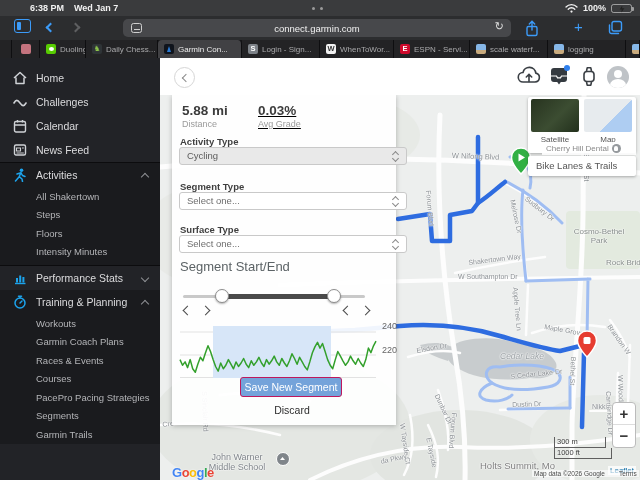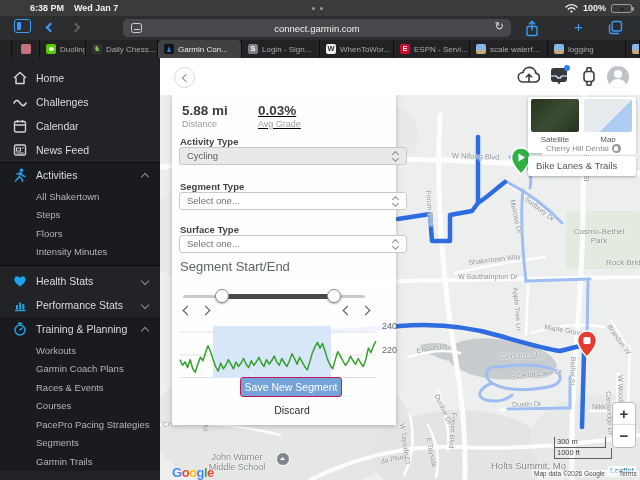--- a/index.html
+++ b/index.html
@@ -298,21 +298,21 @@
     <span class="mlbl" style="left:452px;top:228px;transform:rotate(55deg);">Brandon W</span>
     <span class="mlbl" style="left:340px;top:256px;font-size:8.5px;font-style:italic;color:#9aa0a4;">Cedar Lake</span>
     <span class="mlbl" style="left:350px;top:278px;transform:rotate(-6deg);">S Cedar Lake Dr</span>
     <span class="mlbl" style="left:352px;top:306px;transform:rotate(-2deg);">Dustin Dr</span>
     <span class="mlbl" style="left:256px;top:252px;transform:rotate(-10deg);">Elsdon Dr</span>
     <span class="mlbl" style="left:432px;top:308px;">Nikki</span>
     <span class="mlbl" style="left:452px;top:296px;transform:rotate(87deg);">Carrieridge Dr</span>
     <span class="mlbl" style="left:280px;top:298px;transform:rotate(65deg);">Dunbar Dr</span>
     <span class="mlbl" style="left:272px;top:342px;transform:rotate(78deg);">E Tayside</span>
     <span class="mlbl" style="left:246px;top:328px;transform:rotate(82deg);">W Tayside Ct</span>
-    <span class="mlbl" style="left:331px;top:365px;font-size:9.5px;color:#7d7d7d;">Holts Summit, Mo</span>
+    <span class="mlbl" style="left:320px;top:365px;font-size:9.5px;color:#7d7d7d;">Holts Summit, Mo</span>
     <span class="mlbl" style="left:40px;top:357px;width:74px;white-space:normal;text-align:center;font-size:9px;color:#7d8388;">John Warner Middle School</span>
     <span class="mlbl" style="left:2px;top:326px;transform:rotate(-8deg);">Cre</span>
     <span class="mlbl" style="left:220px;top:363px;transform:rotate(-12deg);">da Pkwy</span>
     <span class="mlbl" style="left:396px;top:10px;transform:rotate(28deg);">her Dr</span>
     <span class="mlbl" style="left:464px;top:280px;transform:rotate(88deg);">W Woods St</span>
     <span class="mlbl" style="left:48px;top:296px;transform:rotate(88deg);">S Sinclair Rd</span>
     <span class="school-ico"></span>
 
     
     <svg class="marker" style="left:350px;top:52px;" viewBox="0 0 22 28">
@@ -424,27 +424,20 @@
         </div>
       <div class="nav-sub">
           <span>Floors</span>
         </div>
       <div class="nav-sub">
           <span>Intensity Minutes</span>
         </div>
       <div style="height:4px;"></div>
     </div>
     <div class="nav-div"></div>
-    <div class="nav-row" style="margin-top:3px;">
-      <svg class="nicon" viewBox="0 0 14 14">
-          <path d="M7,12.5 C2,9 1,6.5 1.5,4.5 C2,2.5 4.5,1.5 6,3 L7,4 L8,3 C9.5,1.5 12,2.5 12.5,4.5 C13,6.5 12,9 7,12.5 Z" fill="#1ca3ec"></path>
-        </svg>
-      <span>Health Stats</span>
-      <span class="nav-chev down"></span>
-    </div>
     <div class="nav-row">
       <svg class="nicon" viewBox="0 0 14 14">
           <path d="M2,12.5 H12.5" stroke="#1ca3ec" stroke-width="1.4"></path>
           <rect x="3" y="7" width="2" height="4.5" fill="#1ca3ec"></rect>
           <rect x="6.2" y="4.5" width="2" height="7" fill="#1ca3ec"></rect>
           <rect x="9.4" y="6" width="2" height="5.5" fill="#1ca3ec"></rect>
         </svg>
       <span>Performance Stats</span>
       <span class="nav-chev down"></span>
     </div>

